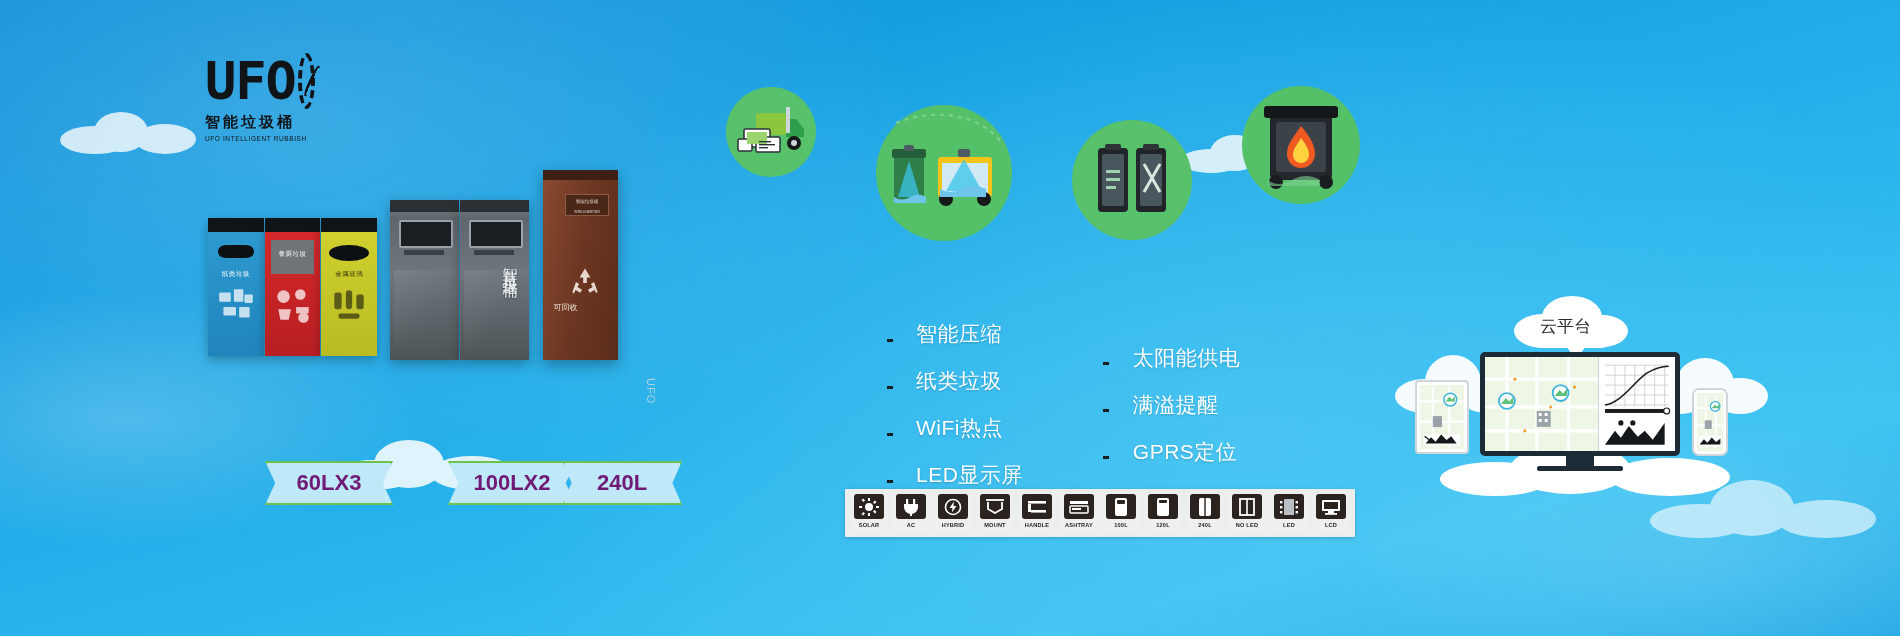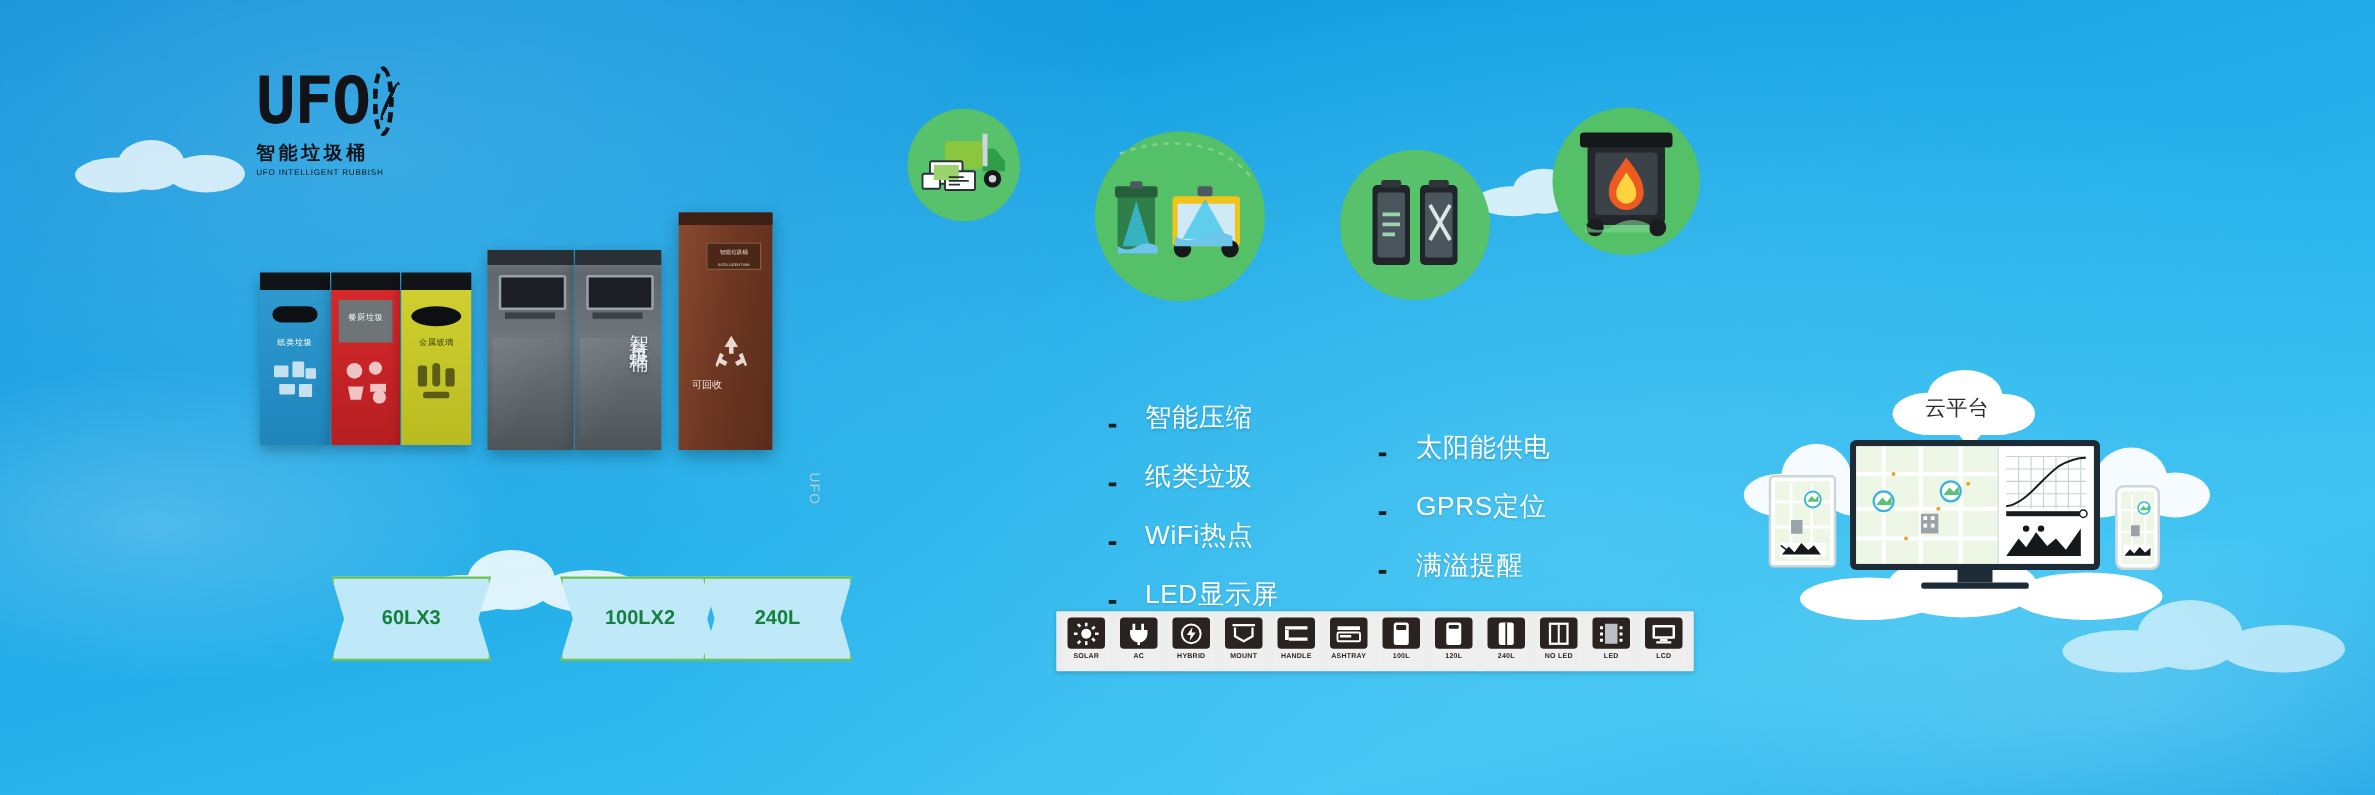--- a/index.html
+++ b/index.html
@@ -80,22 +80,22 @@
   .binbig .sign span{display:block;text-align:center;color:#e8d9cf;font-size:4.5px;line-height:6px;padding-top:4px;}
   .binbig .rec{position:absolute;left:24px;top:95px;width:36px;height:36px;opacity:.92;}
   .binbig .reclbl{position:absolute;left:0;right:30px;top:132px;text-align:center;color:#f0e4da;font-size:8px;}
   .vtxt{position:absolute;left:500px;top:255px;color:#e8eef2;font-size:15px;writing-mode:vertical-rl;
     letter-spacing:4px;text-shadow:0 1px 2px rgba(0,0,0,.35);}
   .vtxt2{position:absolute;left:645px;top:378px;color:#cfd7db;font-size:11px;writing-mode:vertical-rl;
     letter-spacing:1px;opacity:.8;}
 
   
   .cap{position:absolute;height:40px;background:#bfe8f8;border:2px solid #6cc24a;
-    display:flex;align-items:center;justify-content:center;color:#15803d;font-size:16px;font-weight:700;
-    clip-path:polygon(0 0,100% 0,92% 50%,100% 100%,0 100%,8% 50%);padding:12px 16px;}
+    display:flex;align-items:center;justify-content:center;color:#701a75;font-size:22px;font-weight:700;
+    clip-path:polygon(0 0,100% 0,92% 50%,100% 100%,0 100%,8% 50%);padding:0 16px;}
 
   
   .gc{position:absolute;border-radius:50%;background:#57c16b;}
   .gc.gc2{background:#54c169;}
   .gcwrap{position:absolute;}
 
   
   .features{position:absolute;left:880px;top:320px;display:flex;gap:74px;}
   .fcol{display:flex;flex-direction:column;gap:19px;justify-content:center;}
   .frow{display:flex;align-items:center;gap:17px;}
@@ -359,25 +359,25 @@
         <span class="ftxt">LED显示屏</span>
       </div>
     </div>
     <div class="fcol">
       <div class="frow">
         <span class="fico"><span class="scr"></span><span class="std"></span></span>
         <span class="ftxt">太阳能供电</span>
       </div>
       <div class="frow">
         <span class="fico"><span class="scr"></span><span class="std"></span></span>
-        <span class="ftxt">GPRS定位</span>
+        <span class="ftxt">满溢提醒</span>
       </div>
       <div class="frow">
         <span class="fico"><span class="scr"></span><span class="std"></span></span>
-        <span class="ftxt">满溢提醒</span>
+        <span class="ftxt">GPRS定位</span>
       </div>
     </div>
   </div>
 
   <div class="strip">
     <div class="sic">
       <span class="glyph">
         <svg width="20" height="18" viewBox="0 0 20 18">
             <g fill="#fff">
               <circle cx="10" cy="9" r="4"></circle>

